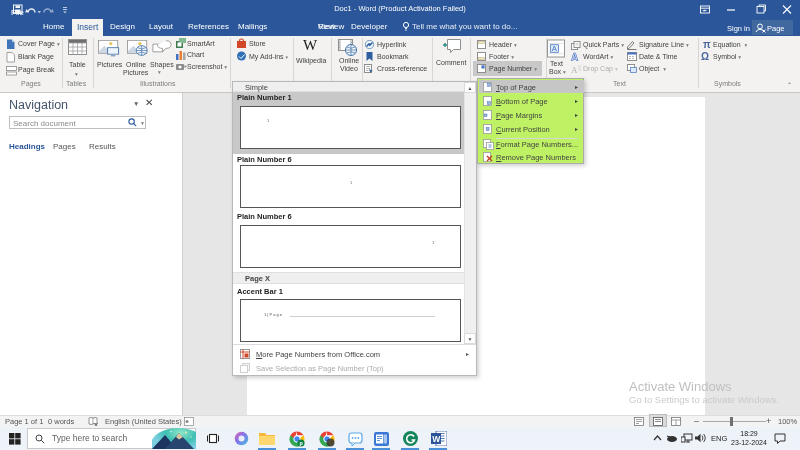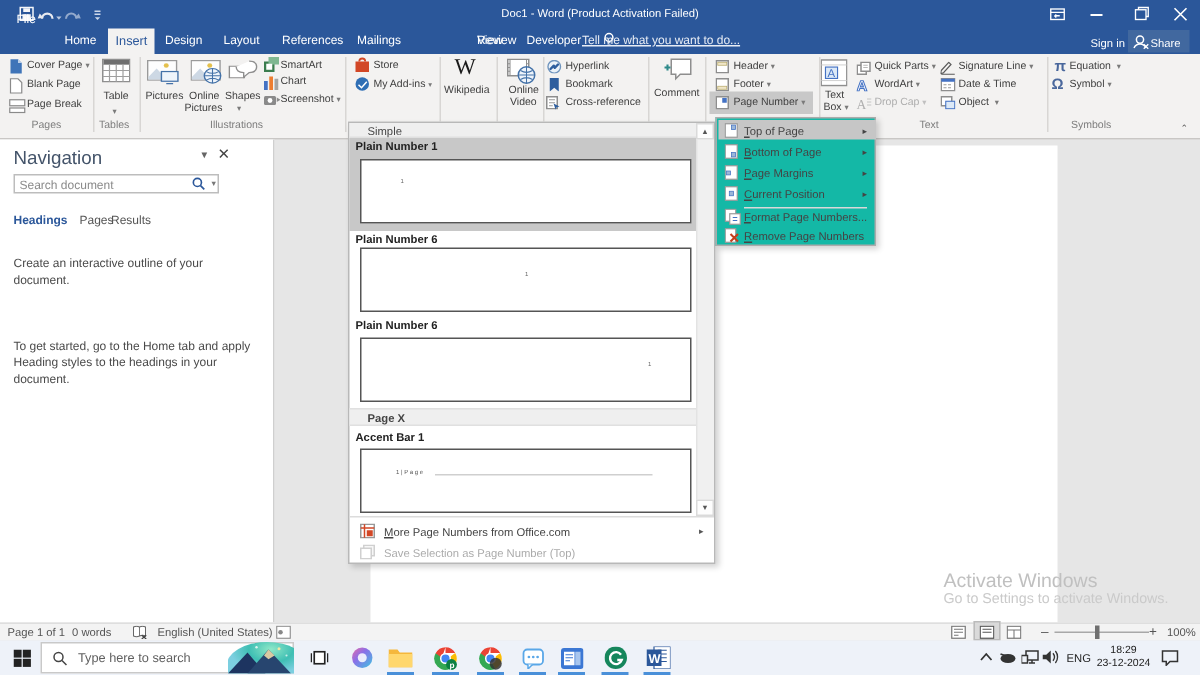--- a/index.html
+++ b/index.html
@@ -51,29 +51,29 @@
 <div class="abs tt" style="left:149px;top:22px;">Layout</div>
 <div class="abs tt" style="left:188px;top:22px;">References</div>
 <div class="abs tt" style="left:238px;top:22px;">Mailings</div>
 <div class="abs tt" style="left:281px;top:22px;margin-left:37px;">Review</div>
 <div class="abs tt" style="left:318px;top:22px;">View</div>
 <div class="abs tt" style="left:351px;top:22px;">Developer</div>
 <svg class="abs" style="left:402px;top:21px;" width="8" height="11" viewBox="0 0 8 11">
   <circle cx="4" cy="4" r="2.6" stroke="#fff" fill="none" stroke-width="1"></circle>
   <path d="M3 7.5 l2 0 M3 9 l2 0" stroke="#fff" stroke-width=".8"></path>
 </svg>
-<div class="abs" style="left:388px;top:22px;color:#e8edf5;font-size:8px;text-decoration:underline;">Tell me what you want to do...</div>
+<div class="abs" style="left:412px;top:22px;color:#e8edf5;font-size:8px;">Tell me what you want to do...</div>
 <div class="abs tt" style="left:727px;top:23.5px;font-size:7.5px;">Sign in</div>
 <div class="abs" style="left:752px;top:20px;width:41px;height:15px;background:#41689f;"></div>
 <svg class="abs" style="left:755px;top:23px;" width="11" height="10" viewBox="0 0 11 10">
   <circle cx="5" cy="3.4" r="2.4" stroke="#fff" fill="none" stroke-width="1"></circle>
   <path d="M1 9 a4.3 4.3 0 0 1 8 0" stroke="#fff" fill="none" stroke-width="1"></path>
   <path d="M7.5 6.5 l3 3 M10.5 6.5 l-3 3" stroke="#fff" stroke-width=".9"></path>
 </svg>
-<div class="abs tt" style="left:767px;top:23.5px;font-size:7.5px;">Share</div>
+<div class="abs tt" style="left:767px;top:23.5px;font-size:7.5px;">Page</div>
 
 <div class="abs" style="left:0;top:36px;width:800px;height:57px;background:#f3f2f1;border-bottom:1px solid #c9c7c5;"></div>
 <div id="ribbon" style="position:absolute;left:0;top:36px;width:800px;height:57px;font-size:7px;color:#3f3f3f;">
   <style>
     #ribbon .rt { position:absolute; white-space:nowrap; }
     #ribbon .lbl { position:absolute; color:#7d7d7d; font-size:7px; white-space:nowrap; }
     #ribbon .dv { position:absolute; top:2px; width:1px; height:50px; background:#d8d6d4; }
     #ribbon .car { color:#7a7a7a; font-size:5.5px; }
   </style>
 
@@ -272,23 +272,21 @@
   <div class="abs" style="left:145px;top:4px;font-size:10px;color:#444;">✕</div>
   <div class="abs" style="left:9px;top:23px;width:137px;height:13px;background:#fff;border:1px solid #bdbdbd;"></div>
   <div class="abs" style="left:13px;top:26px;font-size:8px;color:#8a8a8a;">Search document</div>
   <svg class="abs" style="left:128px;top:25px;" width="9" height="9" viewBox="0 0 9 9">
     <circle cx="3.6" cy="3.6" r="2.7" fill="none" stroke="#2b579a" stroke-width="1.1"></circle>
     <path d="M5.7 5.7 l2.5 2.5" stroke="#2b579a" stroke-width="1.1"></path>
   </svg>
   <div class="abs" style="left:140px;top:27px;font-size:5px;color:#777;">▼</div>
   <div class="abs" style="left:9px;top:49px;font-size:8px;color:#2b579a;font-weight:bold;">Headings</div>
   <div class="abs" style="left:53px;top:49px;font-size:8px;color:#555;">Pages</div>
-  <div class="abs" style="left:74px;top:49px;font-size:8px;color:#555;">Results</div>
-  <div class="abs" style="left:9px;top:77px;width:162px;font-size:8px;color:#4a4a4a;line-height:11.2px;">Create an interactive outline of your document.</div>
-  <div class="abs" style="left:9px;top:132px;width:165px;font-size:8px;color:#4a4a4a;line-height:11.2px;">To get started, go to the Home tab and apply Heading styles to the headings in your document.</div>
+  <div class="abs" style="left:89px;top:49px;font-size:8px;color:#555;">Results</div>
 </div>
 
 <div id="gallery" style="position:absolute;left:232px;top:81px;width:245px;height:295px;background:#fff;border:1px solid #b8b8b8;box-shadow:2px 2px 4px rgba(0,0,0,.18);font-size:7.5px;color:#333;">
 
   <div class="abs" style="left:0;top:0;width:231px;height:10px;background:#efefef;border-bottom:1px solid #e0e0e0;"></div>
   <div class="abs" style="left:12px;top:1px;color:#444;">Simple</div>
 
   <div class="abs" style="left:0;top:10px;width:231px;height:62px;background:#c8c8c8;"></div>
   <div class="abs" style="left:4px;top:11px;font-weight:bold;color:#222;">Plain Number 1</div>
   <div class="abs" style="left:7px;top:24px;width:221px;height:43px;background:#fff;border:1px solid #555;"></div>
@@ -322,21 +320,21 @@
   </svg>
   <div class="abs" style="left:23px;top:268px;color:#444;"><u>M</u>ore Page Numbers from Office.com</div>
   <div class="abs" style="left:233px;top:268px;font-size:6px;color:#555;">▸</div>
   <svg class="abs" style="left:7px;top:281px;" width="10" height="10" viewBox="0 0 10 10" opacity=".45">
     <rect x="2.5" y=".5" width="7" height="7" fill="#eee" stroke="#999"></rect>
     <rect x=".5" y="2.5" width="7" height="7" fill="#fff" stroke="#999"></rect>
   </svg>
   <div class="abs" style="left:23px;top:282px;color:#ababab;">Save Selection as Page Number (Top)</div>
 </div>
 
-<div id="menu" style="position:absolute;left:477px;top:78px;width:107px;height:86px;background:#14b8a6;border:1px solid #ababab;box-shadow:2px 2px 4px rgba(0,0,0,.18);font-size:7.5px;color:#444;white-space:nowrap;">
+<div id="menu" style="position:absolute;left:477px;top:78px;width:107px;height:86px;background:#bef264;border:1px solid #ababab;box-shadow:2px 2px 4px rgba(0,0,0,.18);font-size:7.5px;color:#444;white-space:nowrap;">
   <div class="abs" style="left:1px;top:1px;width:105px;height:13px;background:#c6c6c6;"></div>
   <svg class="abs" style="left:5px;top:3px;" width="9" height="10" viewBox="0 0 9 10">
     <rect x=".5" y=".5" width="8" height="9" fill="#fff" stroke="#9a9a9a" stroke-width=".8"></rect>
       <rect x="4.6" y="1.4" width="2.8" height="3" fill="#9cb7d8" stroke="#4472c4" stroke-width=".5"></rect>
   </svg>
   <div class="abs" style="left:18px;top:3.5px;"><u>T</u>op of Page</div>
   <div class="abs" style="left:97px;top:4px;font-size:6px;color:#444;">▸</div>
   <svg class="abs" style="left:5px;top:17px;" width="9" height="10" viewBox="0 0 9 10">
     <rect x=".5" y=".5" width="8" height="9" fill="#fff" stroke="#9a9a9a" stroke-width=".8"></rect>
       <rect x="4.6" y="5.6" width="2.8" height="3" fill="#9cb7d8" stroke="#4472c4" stroke-width=".5"></rect>

